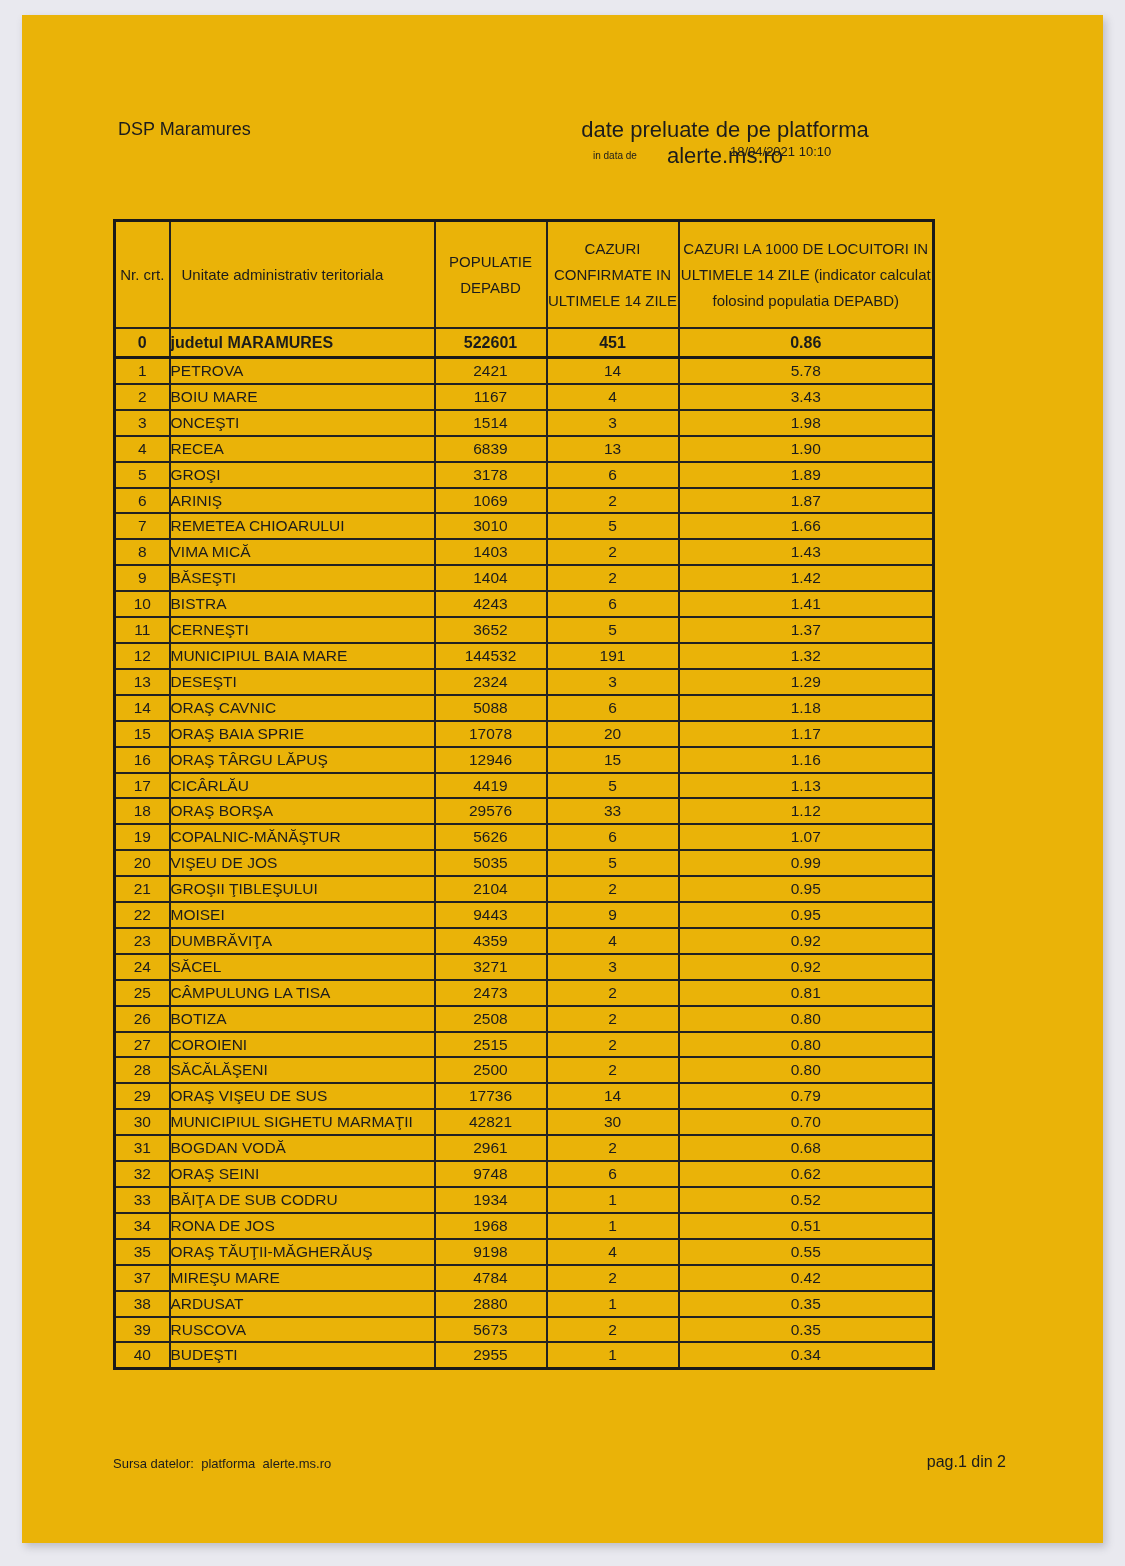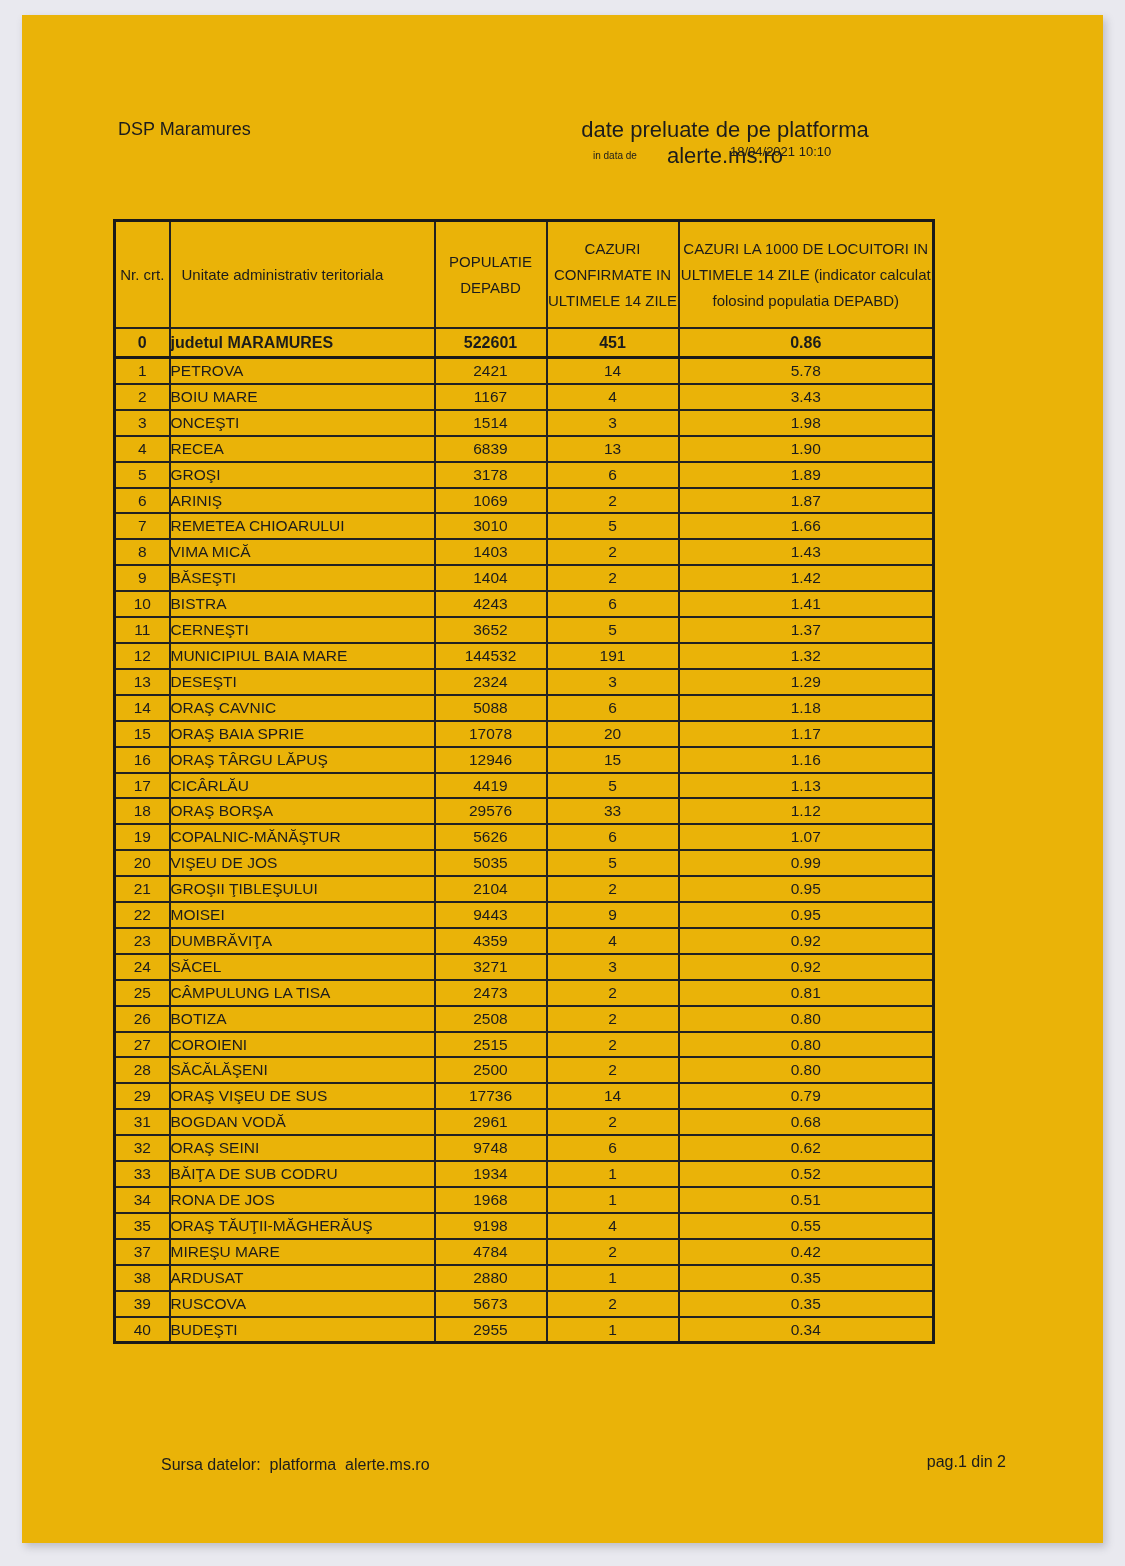--- a/index.html
+++ b/index.html
@@ -99,23 +99,22 @@
   td.c-name {
     text-align: left;
     padding-left: 5px;
     white-space: nowrap;
     overflow: hidden;
   }
   .footer-source {
     position: absolute;
     left: 91px;
     top: 1441px;
-    font-size: 16px;
+    font-size: 13px;
     white-space: pre;
-    margin-left: 48px;
   }
   .footer-page {
     position: absolute;
     right: 97px;
     top: 1438px;
     font-size: 16px;
   }
 </style>
 </head>
 <body>
@@ -350,20 +349,27 @@
     <td class="c-rate">0.80</td>
   </tr>
           <tr class="data-row">
     <td class="c-nr">29</td>
     <td class="c-name">ORAŞ VIŞEU DE SUS</td>
     <td class="c-pop">17736</td>
     <td class="c-cases">14</td>
     <td class="c-rate">0.79</td>
   </tr>
           <tr class="data-row">
+    <td class="c-nr">30</td>
+    <td class="c-name">MUNICIPIUL SIGHETU MARMAŢII</td>
+    <td class="c-pop">42821</td>
+    <td class="c-cases">30</td>
+    <td class="c-rate">0.70</td>
+  </tr>
+          <tr class="data-row">
     <td class="c-nr">31</td>
     <td class="c-name">BOGDAN VODĂ</td>
     <td class="c-pop">2961</td>
     <td class="c-cases">2</td>
     <td class="c-rate">0.68</td>
   </tr>
           <tr class="data-row">
     <td class="c-nr">32</td>
     <td class="c-name">ORAŞ SEINI</td>
     <td class="c-pop">9748</td>

